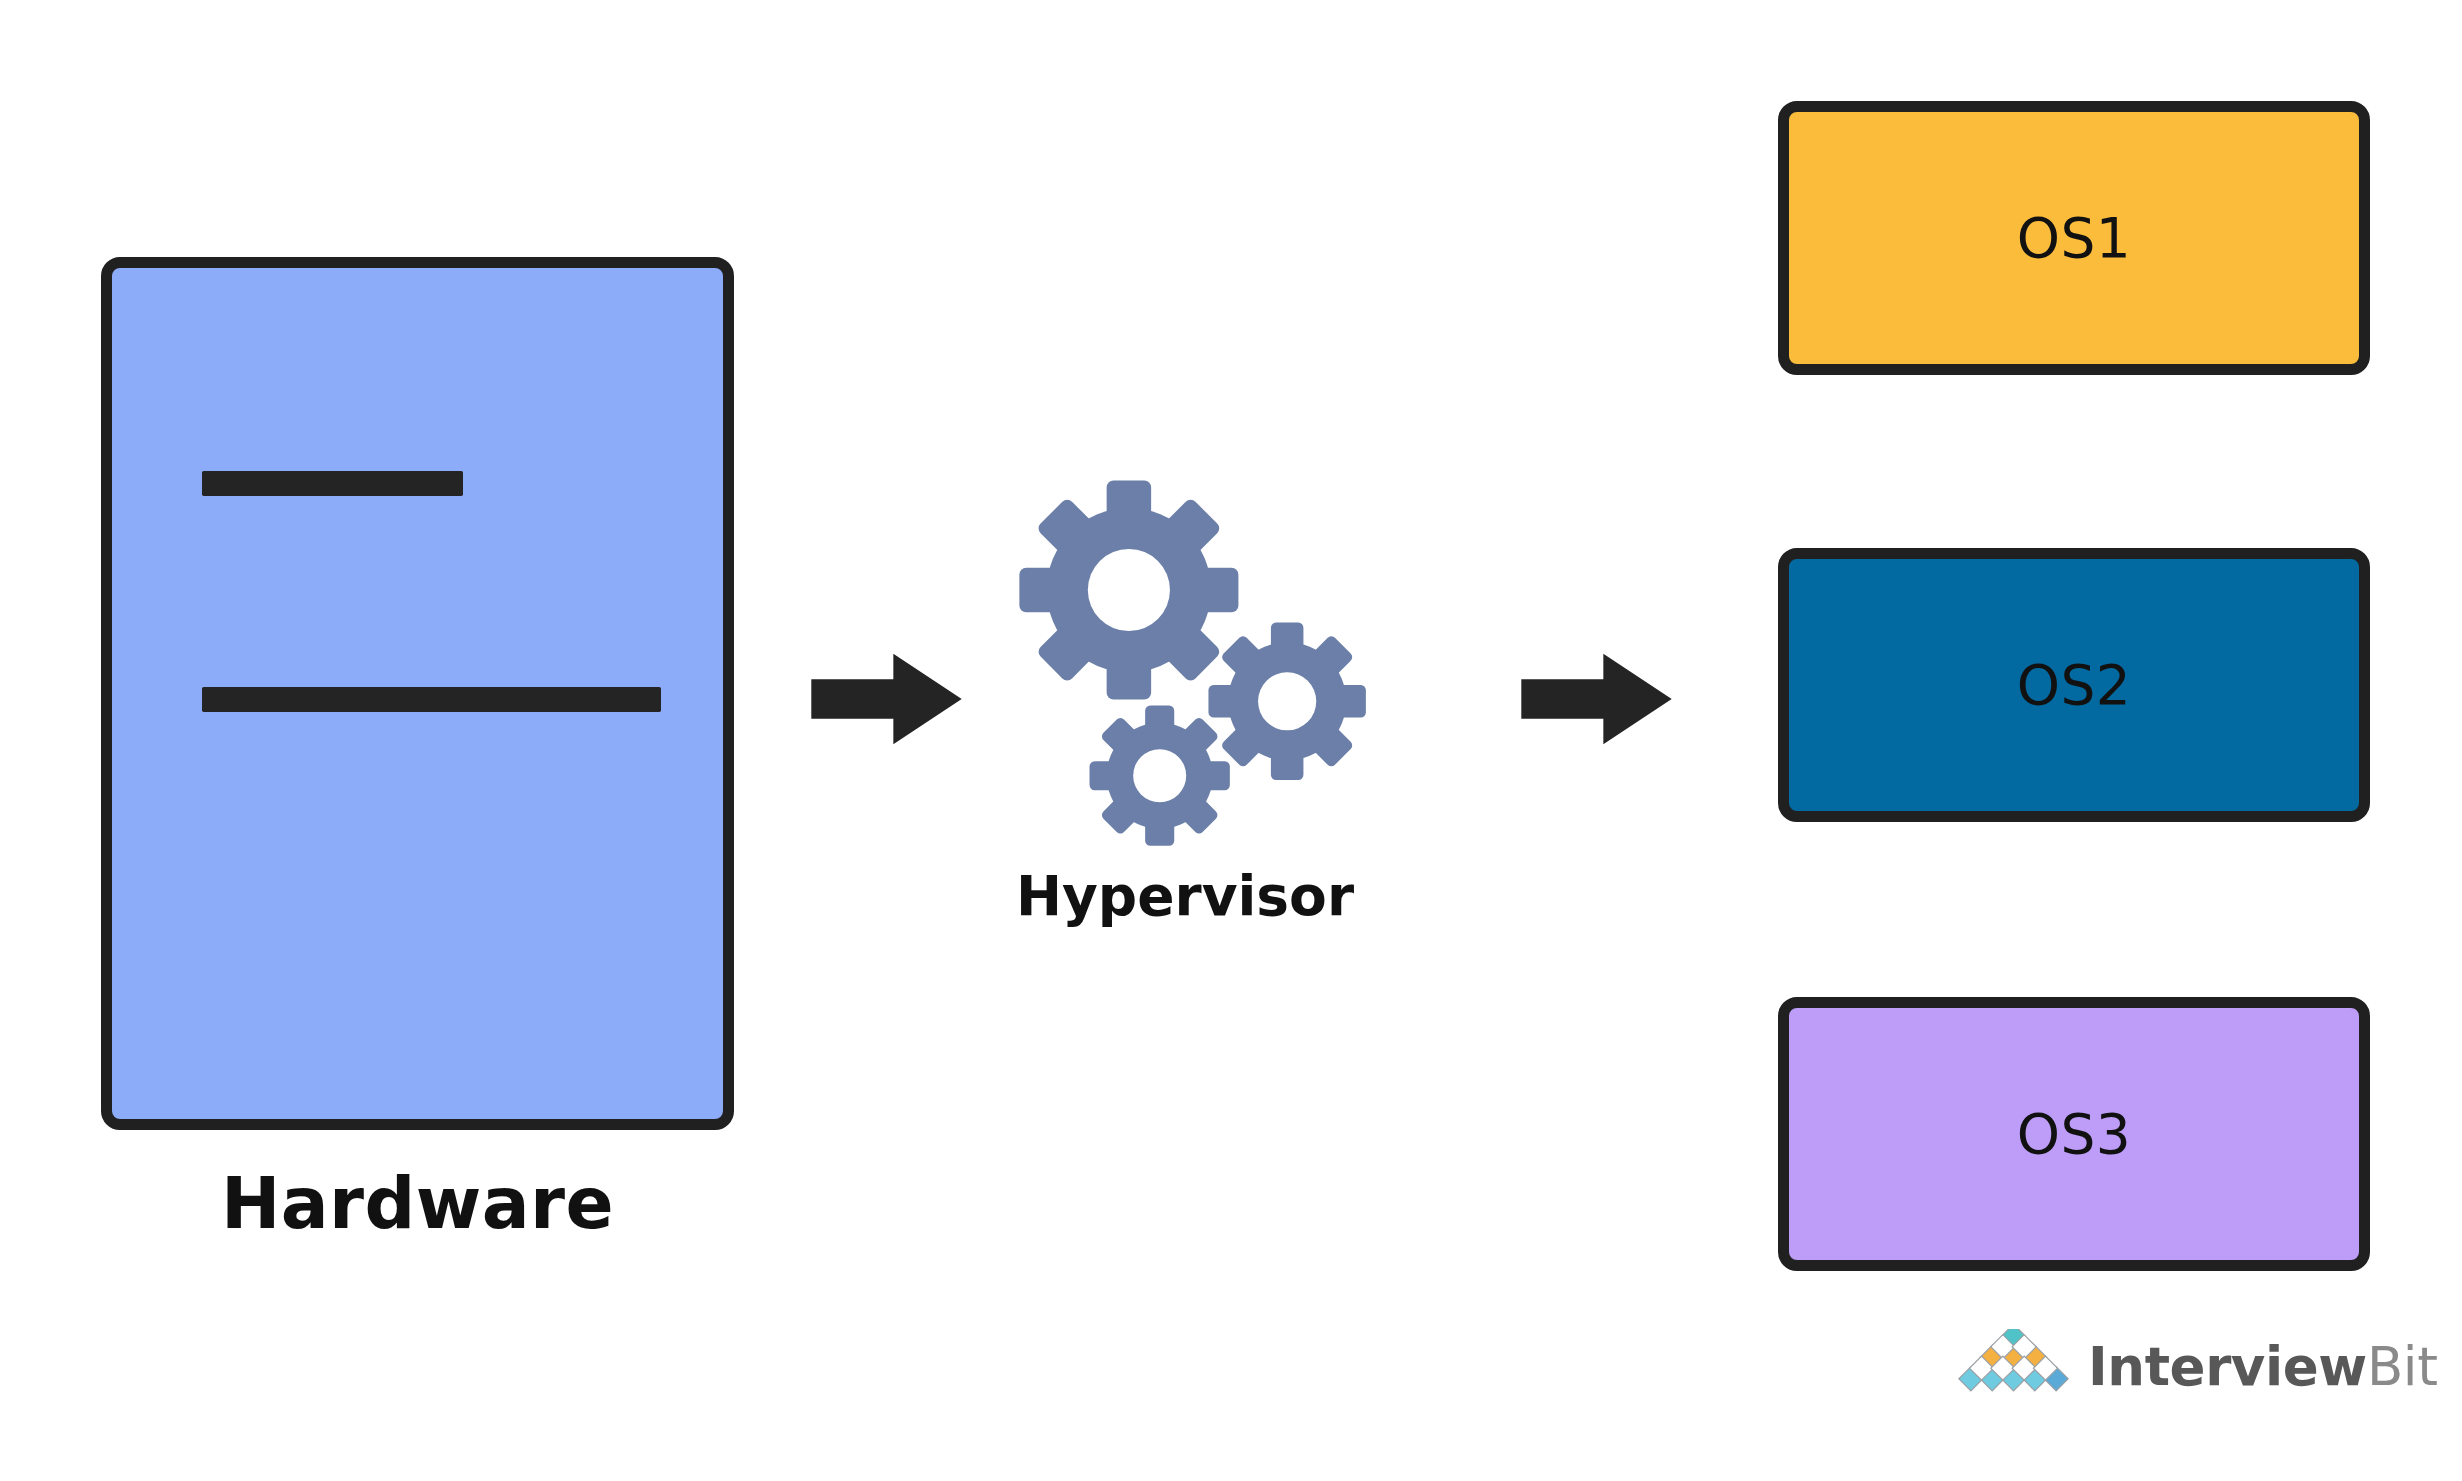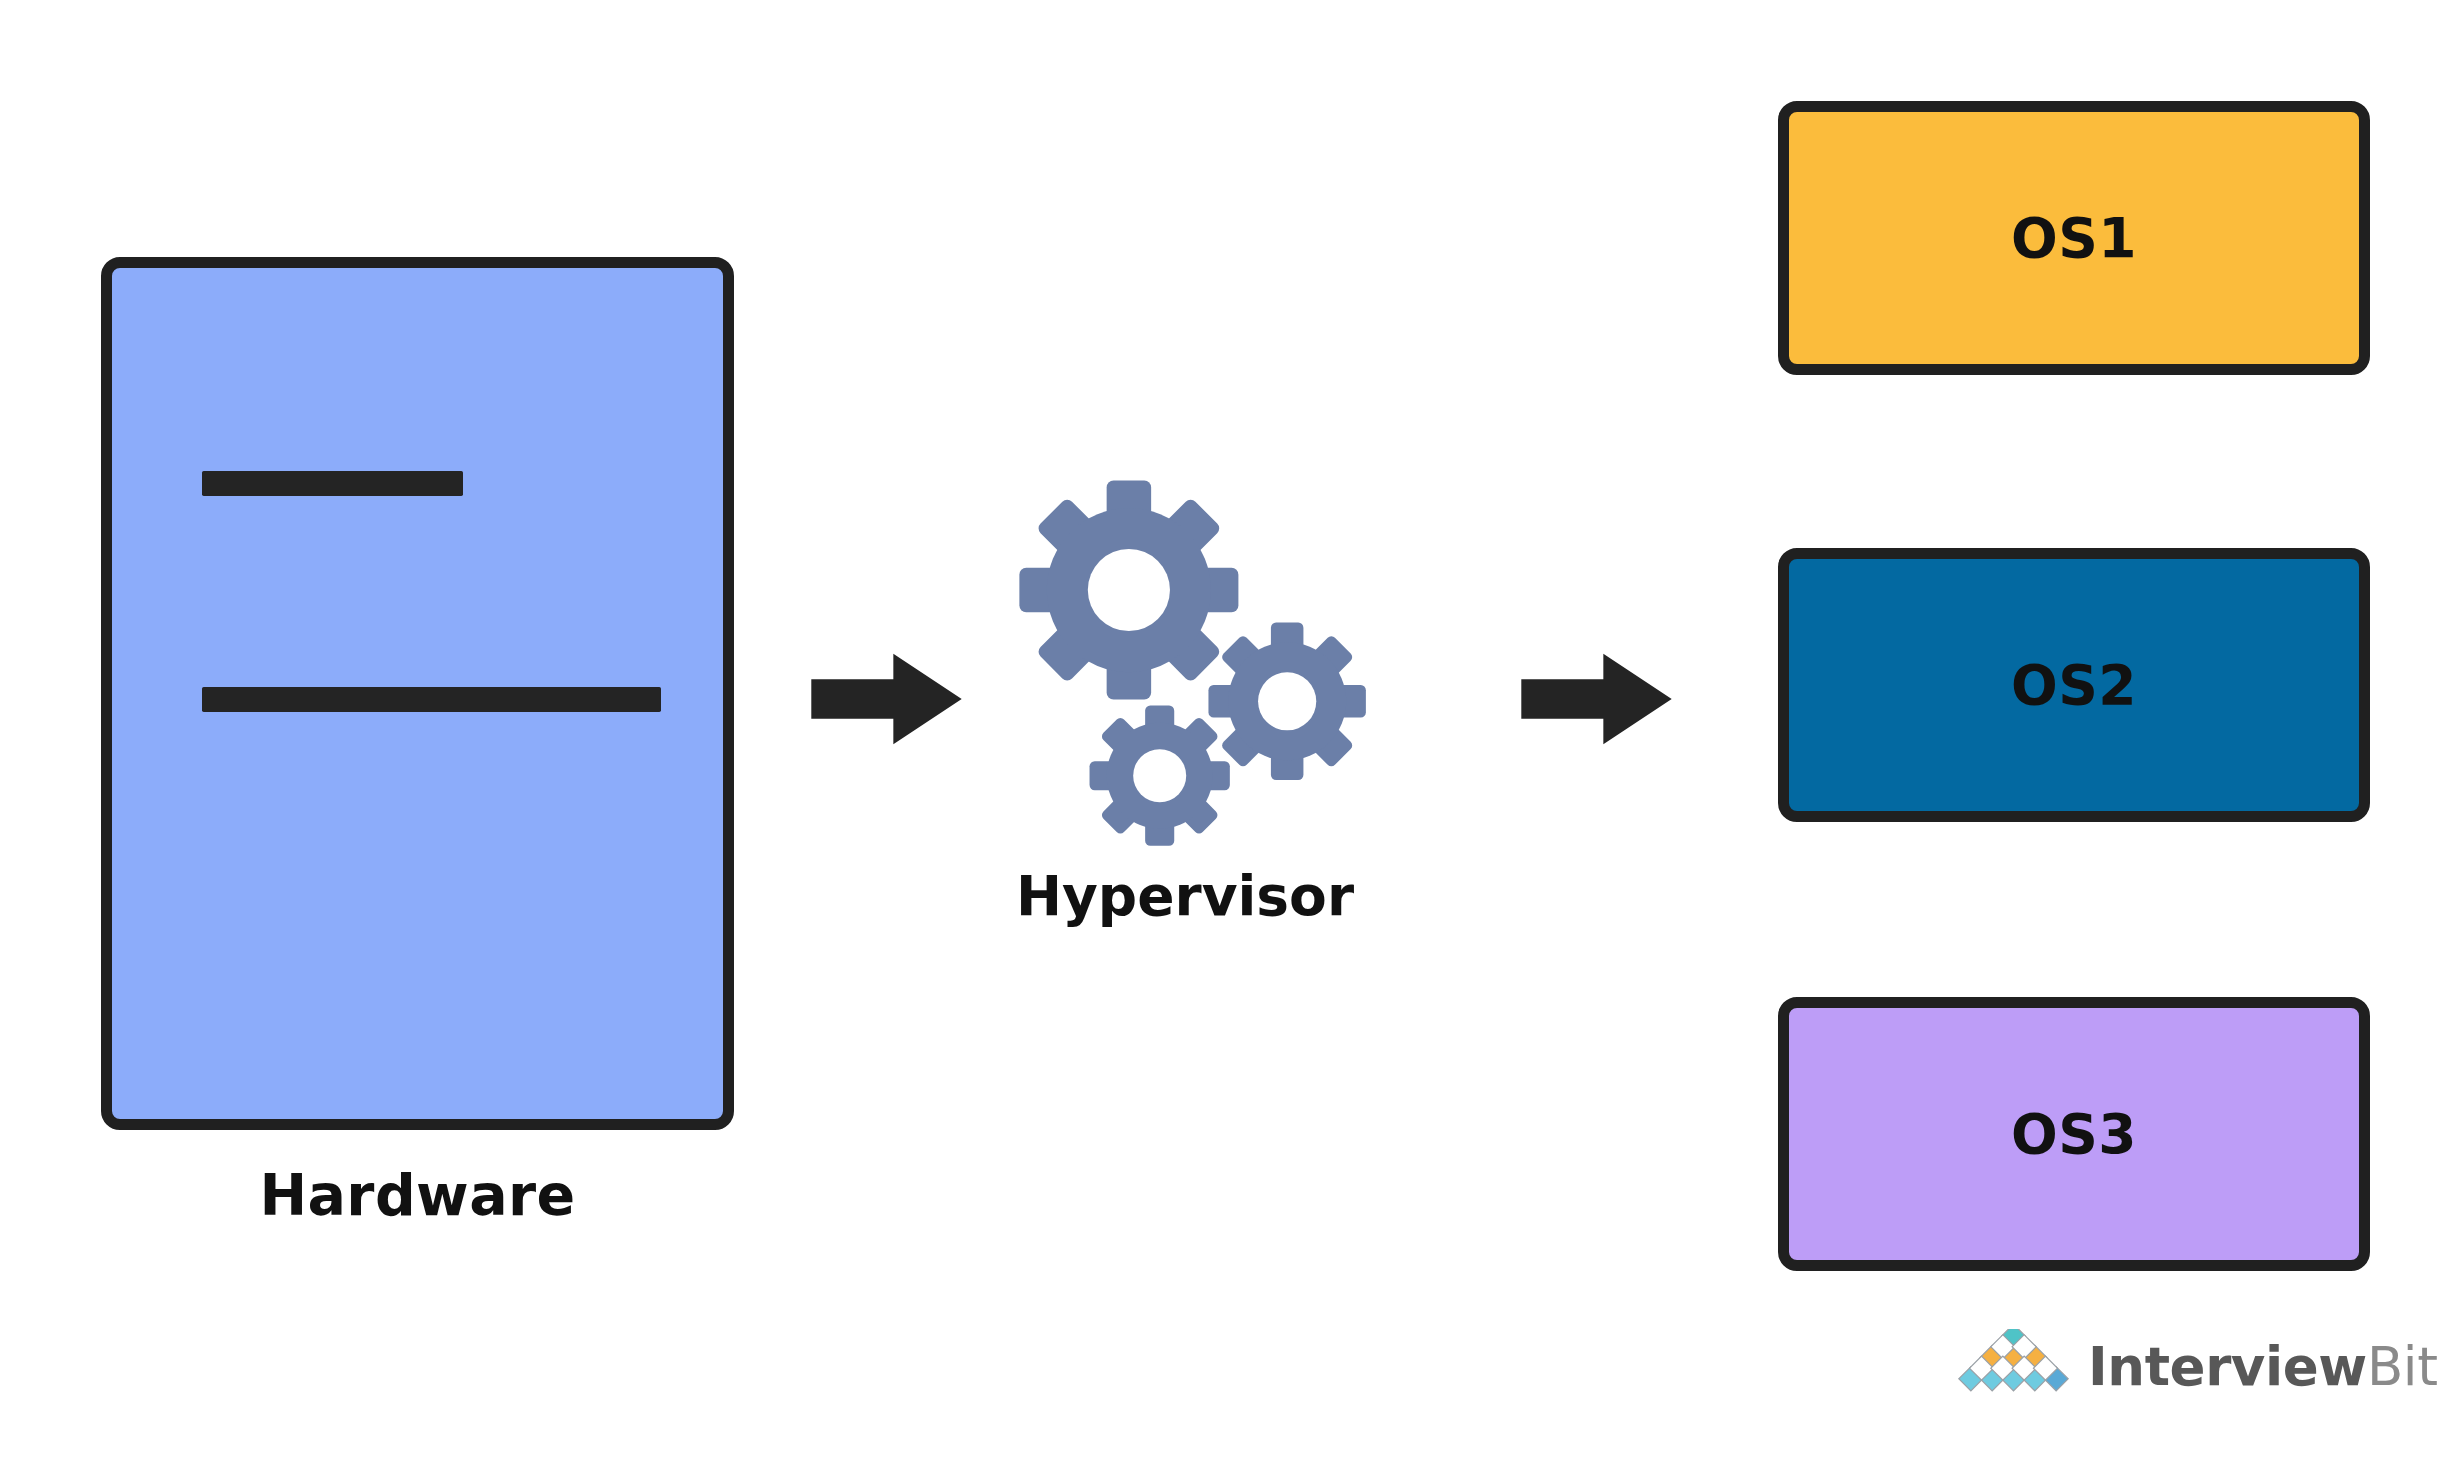--- a/index.html
+++ b/index.html
@@ -58,21 +58,21 @@
     top: 419px;
     width: 459px;
     height: 25px;
   }
   .hardware-label {
     position: absolute;
     left: 0;
     top: 905px;
     width: 633px;
     text-align: center;
-    font-size: 57px;
+    font-size: 71px;
     font-weight: 700;
     color: #111111;
     letter-spacing: 0.4px;
     white-space: nowrap;
   }
 
   
   .arrow {
     position: absolute;
     width: 151px;
@@ -118,21 +118,21 @@
     height: 274px;
     border: 11px solid #202020;
     border-radius: 19px;
     box-sizing: border-box;
     display: flex;
     align-items: center;
     justify-content: center;
   }
   .os-label {
     font-size: 55px;
-    font-weight: 700;
+    font-weight: 400;
     color: #111111;
     letter-spacing: 0.4px;
   }
   .os-box-1 { top: 101px; }
   .os-box-2 { top: 548px; }
   .os-box-3 { top: 997px; }
 
   
   .logo {
     position: absolute;

